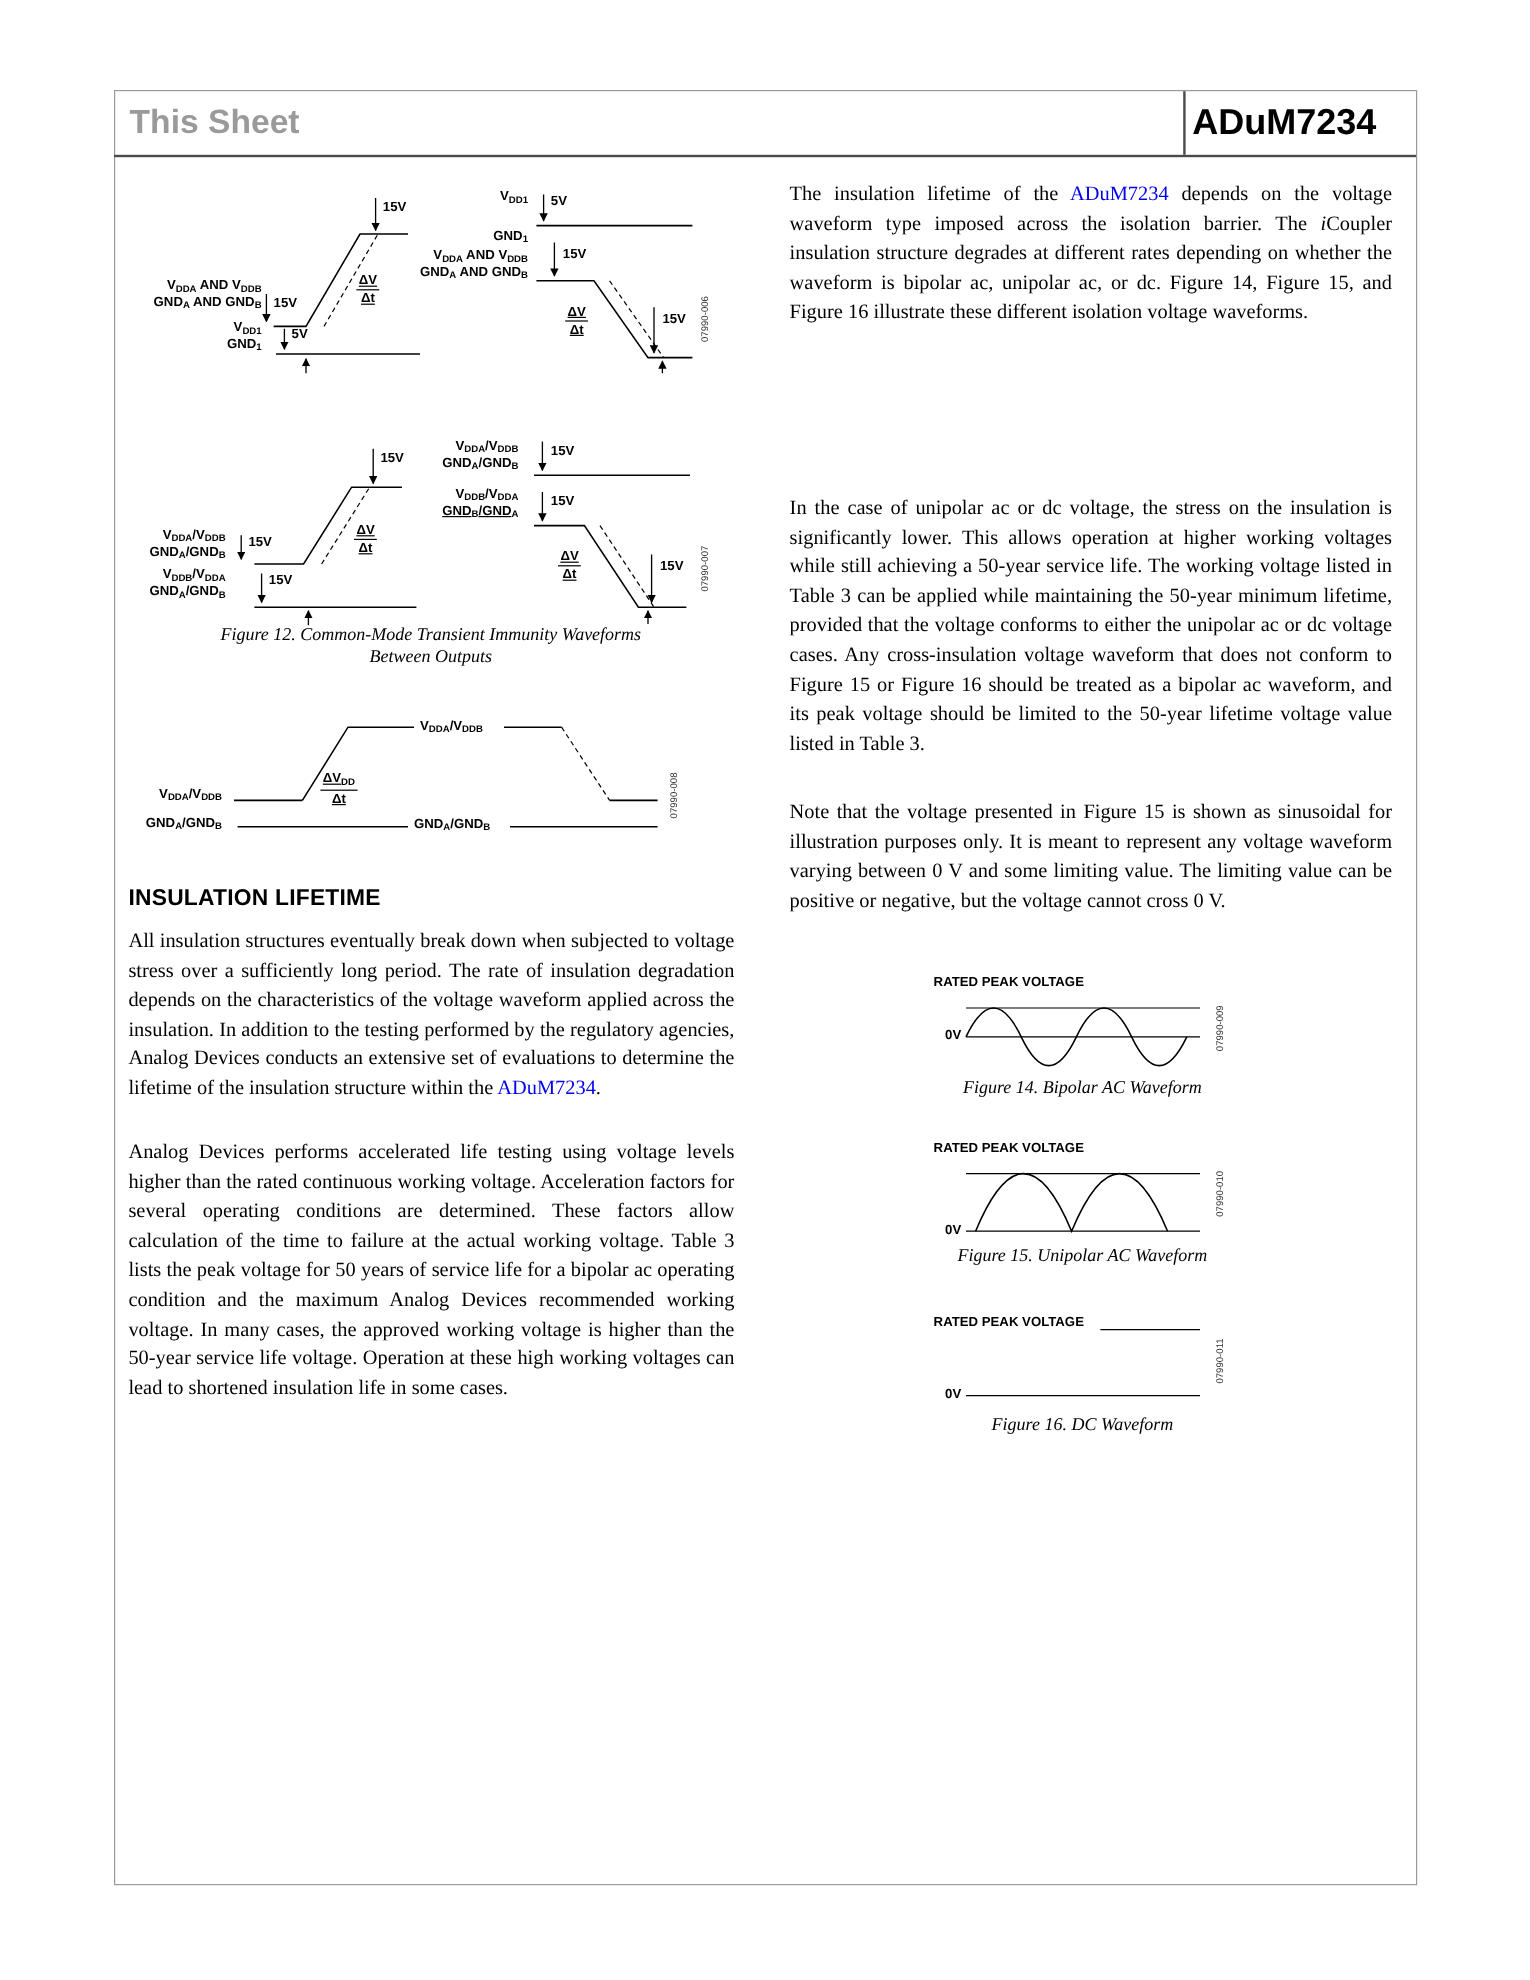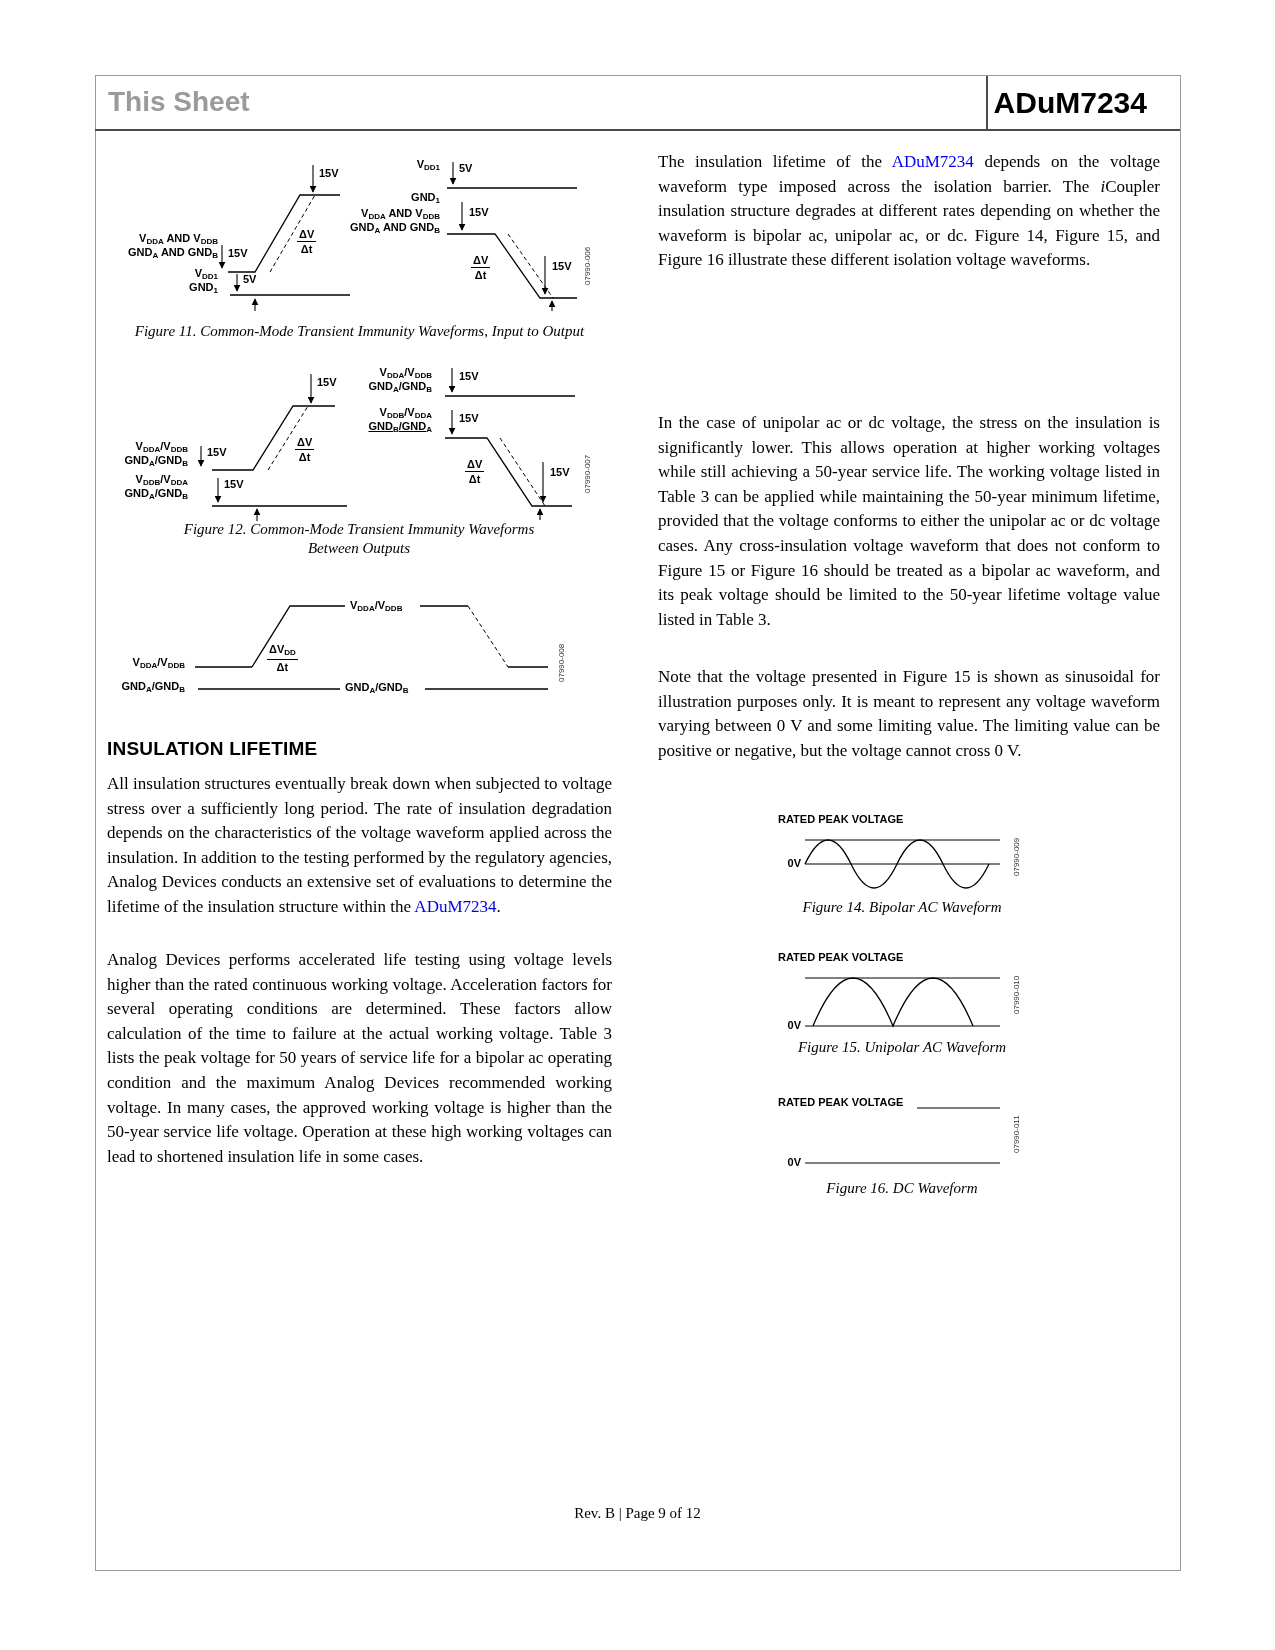--- a/index.html
+++ b/index.html
@@ -15,21 +15,21 @@
   .section-h{font:bold 19px "Liberation Sans",sans-serif;letter-spacing:.2px;}
   .fig{position:absolute;}
   .fig svg{position:absolute;left:0;top:0;}
   .lbl{position:absolute;font:bold 11px "Liberation Sans",sans-serif;line-height:1.15;white-space:nowrap;}
   .lbl sub{font-size:8px;vertical-align:-2px;}
   .r{text-align:right;}
   .cap{position:absolute;font:italic 15px "Liberation Serif",serif;text-align:center;line-height:1.25;}
   .code{position:absolute;font:8px "Liberation Sans",sans-serif;color:#333;
         transform:rotate(-90deg);transform-origin:0 0;white-space:nowrap;}
   .frac{position:absolute;display:inline-block;text-align:center;
-        font:bold 11px "Liberation Sans",sans-serif;line-height:1.1;}
+        font:bold 11px "Liberation Sans",sans-serif;line-height:1.1;text-decoration:underline;}
   .frac .den{border-top:1.2px solid #000;padding:1px 2px 0;}
   .frac .num{padding:0 2px 1px;}
   .frac sub{font-size:8px;vertical-align:-2px;}
   .wire{stroke:#000;stroke-width:1.3;fill:none;}
   .thin{stroke:#000;stroke-width:1;fill:none;}
   .dash{stroke:#000;stroke-width:1;fill:none;stroke-dasharray:4,3;}
   .arrow{stroke:#000;stroke-width:1.1;fill:none;}
   .doclink{color:#0000ee;}
   .ital{font-style:italic;}
   .footer{font:15px "Liberation Serif",serif;text-align:center;width:1275px;}
@@ -86,21 +86,20 @@
     <div class="lbl" style="left:352px;top:12px;">5V</div>
     <div class="lbl r" style="right:172px;top:57px;">V<sub>DDA</sub> AND V<sub>DDB</sub></div>
     <div class="lbl r" style="right:172px;top:71px;">GND<sub>A</sub> AND GND<sub>B</sub></div>
     <div class="lbl" style="left:362px;top:56px;">15V</div>
     <div class="frac" style="left:364px;top:104px;">
       <div class="num">ΔV</div>
       <div class="den">Δt</div>
     </div>
     <div class="lbl" style="left:445px;top:110px;">15V</div>
     <div class="code" style="left:476px;top:135px;">07990-006</div>
-    <div class="cap" style="left:0;top:172px;width:505px;">Figure 11. Common-Mode Transient Immunity Waveforms, Input to Output</div>
   </div>
 
   <div class="fig" style="left:107px;top:358px;width:505px;height:212px;">
     <svg width="505" height="168">
       <path class="wire" d="M105,112 H146 L186,48 H228"></path>
       <path class="dash" d="M161,112 L201,48"></path>
       <line class="wire" x1="105" y1="148" x2="240" y2="148"></line>
       <line class="arrow" x1="204" y1="16" x2="204" y2="45" marker-end="url(#arr)"></line>
       <line class="arrow" x1="94" y1="88" x2="94" y2="108" marker-end="url(#arr)"></line>
       <line class="arrow" x1="111" y1="120" x2="111" y2="144" marker-end="url(#arr)"></line>
@@ -196,15 +195,14 @@
     <div class="lbl" style="left:13px;top:5px;">RATED PEAK VOLTAGE</div>
     <svg width="290" height="80" style="top:0;">
       <line class="thin" x1="152" y1="17" x2="235" y2="17"></line>
       <line class="thin" x1="40" y1="72" x2="235" y2="72"></line>
     </svg>
     <div class="lbl" style="right:254px;top:65px;">0V</div>
     <div class="code" style="left:247px;top:62px;">07990-011</div>
     <div class="cap" style="left:0;top:88px;width:274px;">Figure 16. DC Waveform</div>
   </div>
 
-  <div class="abs footer" style="left:0;top:1505px;">Rev. B | Page 9 of 12</div>
 
 </div>
 
 </body></html>

